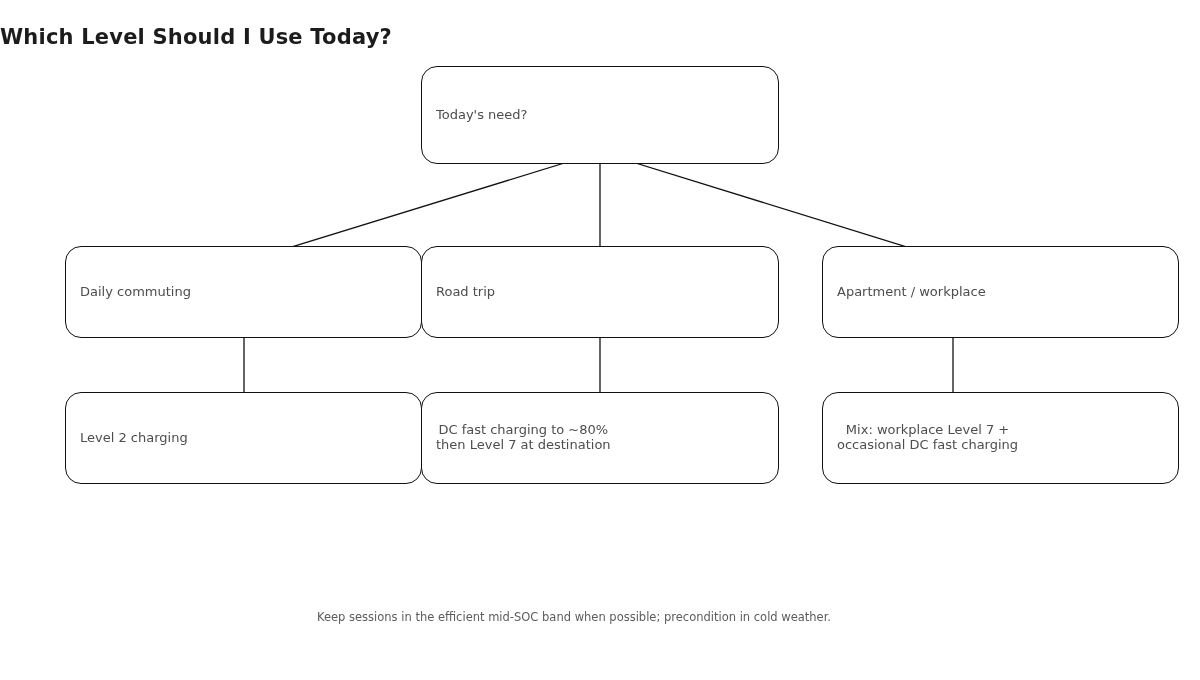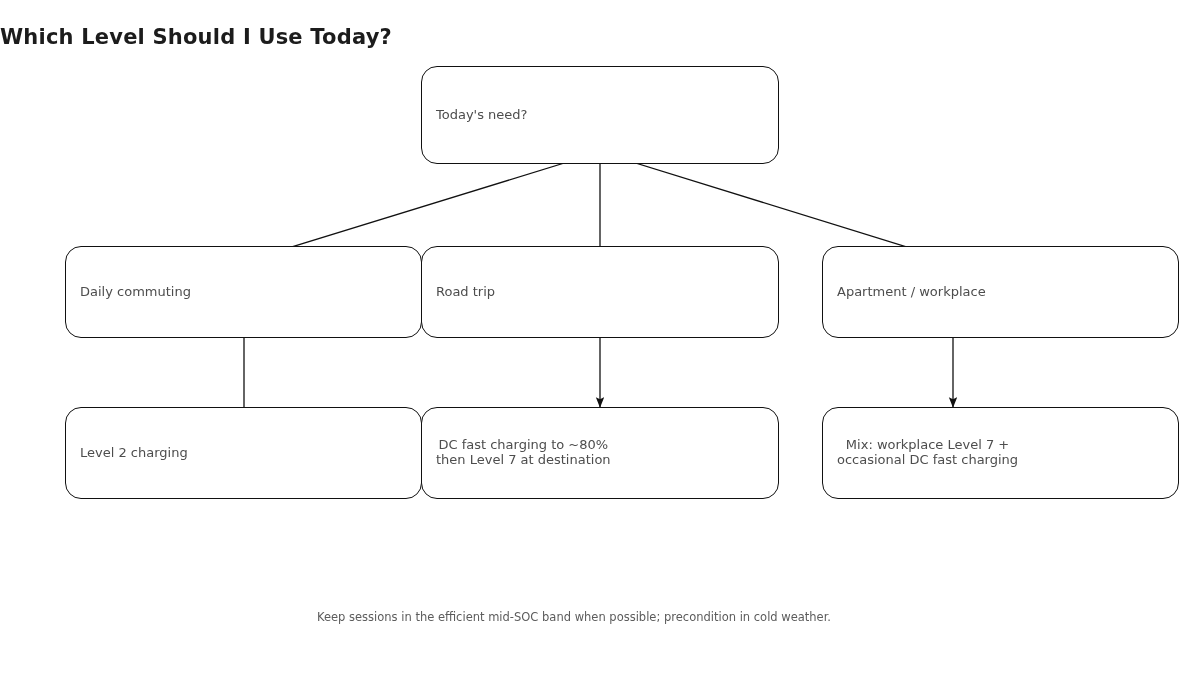--- a/index.html
+++ b/index.html
@@ -63,21 +63,21 @@
     left: 421px;
     top: 66px;
     width: 358px;
     height: 98px;
   }
   .row-mid {
     top: 246px;
     height: 92px;
   }
   .row-bottom {
-    top: 407px;
+    top: 392px;
     height: 92px;
   }
   .col-1 { left: 65px;  width: 357px; }
   .col-2 { left: 421px; width: 358px; }
   .col-3 { left: 778px; width: 357px; margin-left: 44px; }
   .caption {
     position: absolute;
     left: 0;
     top: 610px;
     width: 1148px;

